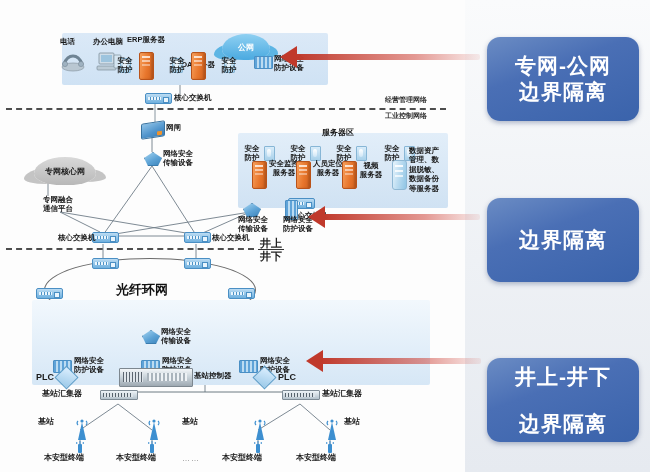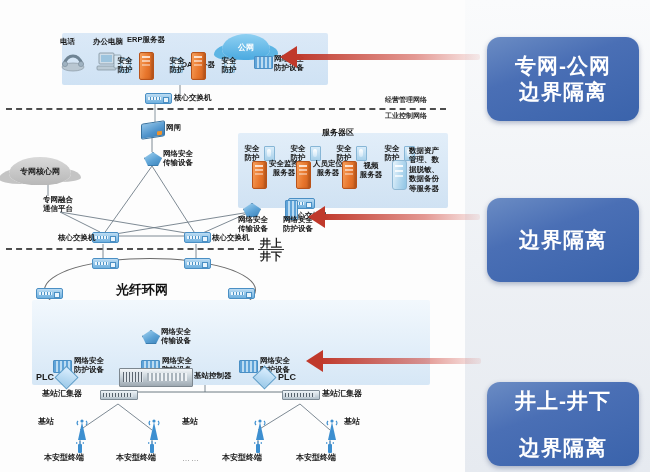--- a/index.html
+++ b/index.html
@@ -340,21 +340,21 @@
   <div class="dashed" style="left:6px;top:108px;width:440px;"></div>
   <div class="sep-label" style="left:385px;top:95px;">经营管理网络</div>
   <div class="sep-label" style="left:385px;top:111px;">工业控制网络</div>
 
   <div class="dev gateway" style="left:141px;top:122px;"></div>
   <div class="lbl" style="left:166px;top:124px;">网闸</div>
 
   <div class="dev trans" style="left:144px;top:152px;"></div>
   <div class="lbl wrap" style="left:163px;top:150px;width:50px;">网络安全<br>传输设备</div>
 
-  <div class="cloud cloud-priv" style="left:9px;top:157px;">
+  <div class="cloud cloud-priv" style="left:34px;top:157px;">
     <span>专网核心网</span>
   </div>
   <div class="lbl ctr" style="left:28px;top:196px;width:60px;">专网融合<br>通信平台</div>
 
   <div class="panel panel-server"></div>
   <div class="lbl" style="left:322px;top:128px;font-size:8px;">服务器区</div>
 
   <div class="lbl ctr" style="left:240px;top:145px;width:24px;">安全<br>防护</div>
   <div class="dev shield" style="left:264px;top:146px;"></div>
   <div class="dev server-tower" style="left:252px;top:161px;"></div>
@@ -513,18 +513,18 @@
       <div class="head"></div>
   </div>
 
   <div class="callout" style="left:487px;top:37px;">
     <span>专网-公网</span>
     <span>边界隔离</span>
   </div>
   <div class="callout" style="left:487px;top:198px;">
     <span>边界隔离</span>
   </div>
-  <div class="callout" style="left:487px;top:382px;gap:21px;">
+  <div class="callout" style="left:487px;top:358px;gap:21px;">
     <span>井上-井下</span>
     <span>边界隔离</span>
   </div>
 
 </div>
 
 </body></html>

